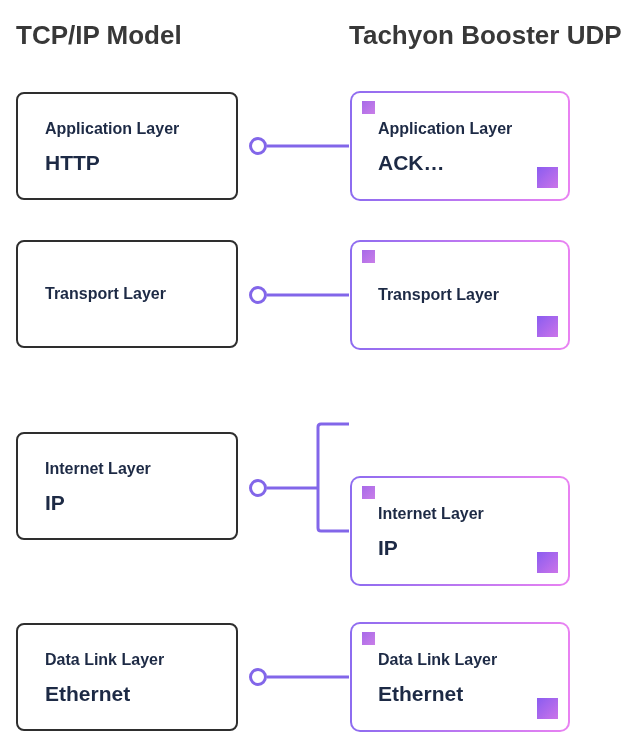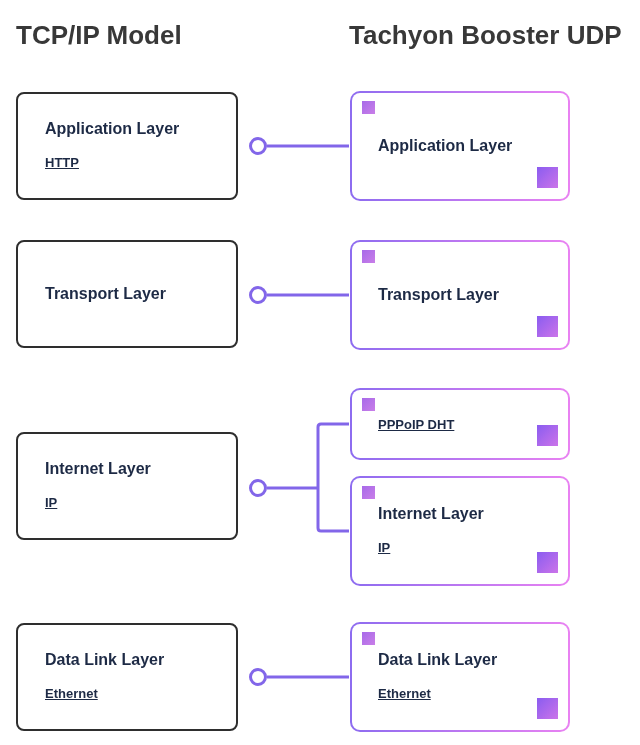--- a/index.html
+++ b/index.html
@@ -71,26 +71,25 @@
   }
   .rbox.single { height: 72px; }
   .box-label {
     font-size: 16px;
     font-weight: 700;
     color: var(--box-text);
     line-height: 22px;
     white-space: nowrap;
   }
   .box-value {
-    font-size: 13px;
+    font-size: 21px;
     font-weight: 700;
     color: var(--box-text);
     line-height: 25px;
     white-space: nowrap;
-    text-decoration: underline;
   }
   .sq-small {
     position: absolute;
     left: 10px; top: 8px;
     width: 13px; height: 13px;
     background: linear-gradient(135deg, var(--square-small-start), var(--square-small-end));
   }
   .sq-large {
     position: absolute;
     right: 10px; bottom: 11px;
@@ -139,33 +138,29 @@
 
   <div class="lbox" style="top:623px;">
     <div class="box-label">Data Link Layer</div>
     <div class="box-value">Ethernet</div>
   </div>
 
   <div class="rbox" style="top:91px;">
     <span class="sq-small"></span>
     <span class="sq-large"></span>
     <div class="box-label">Application Layer</div>
+    <div class="box-value">ACK…</div>
   </div>
 
   <div class="rbox" style="top:240px;">
     <span class="sq-small"></span>
     <span class="sq-large"></span>
     <div class="box-label">Transport Layer</div>
   </div>
 
-  <div class="rbox single" style="top:388px;">
-    <span class="sq-small"></span>
-    <span class="sq-large" style="bottom:12px;"></span>
-    <div class="box-value">PPPoIP DHT</div>
-  </div>
 
   <div class="rbox" style="top:476px;">
     <span class="sq-small"></span>
     <span class="sq-large"></span>
     <div class="box-label">Internet Layer</div>
     <div class="box-value">IP</div>
   </div>
 
   <div class="rbox" style="top:622px;">
     <span class="sq-small"></span>

